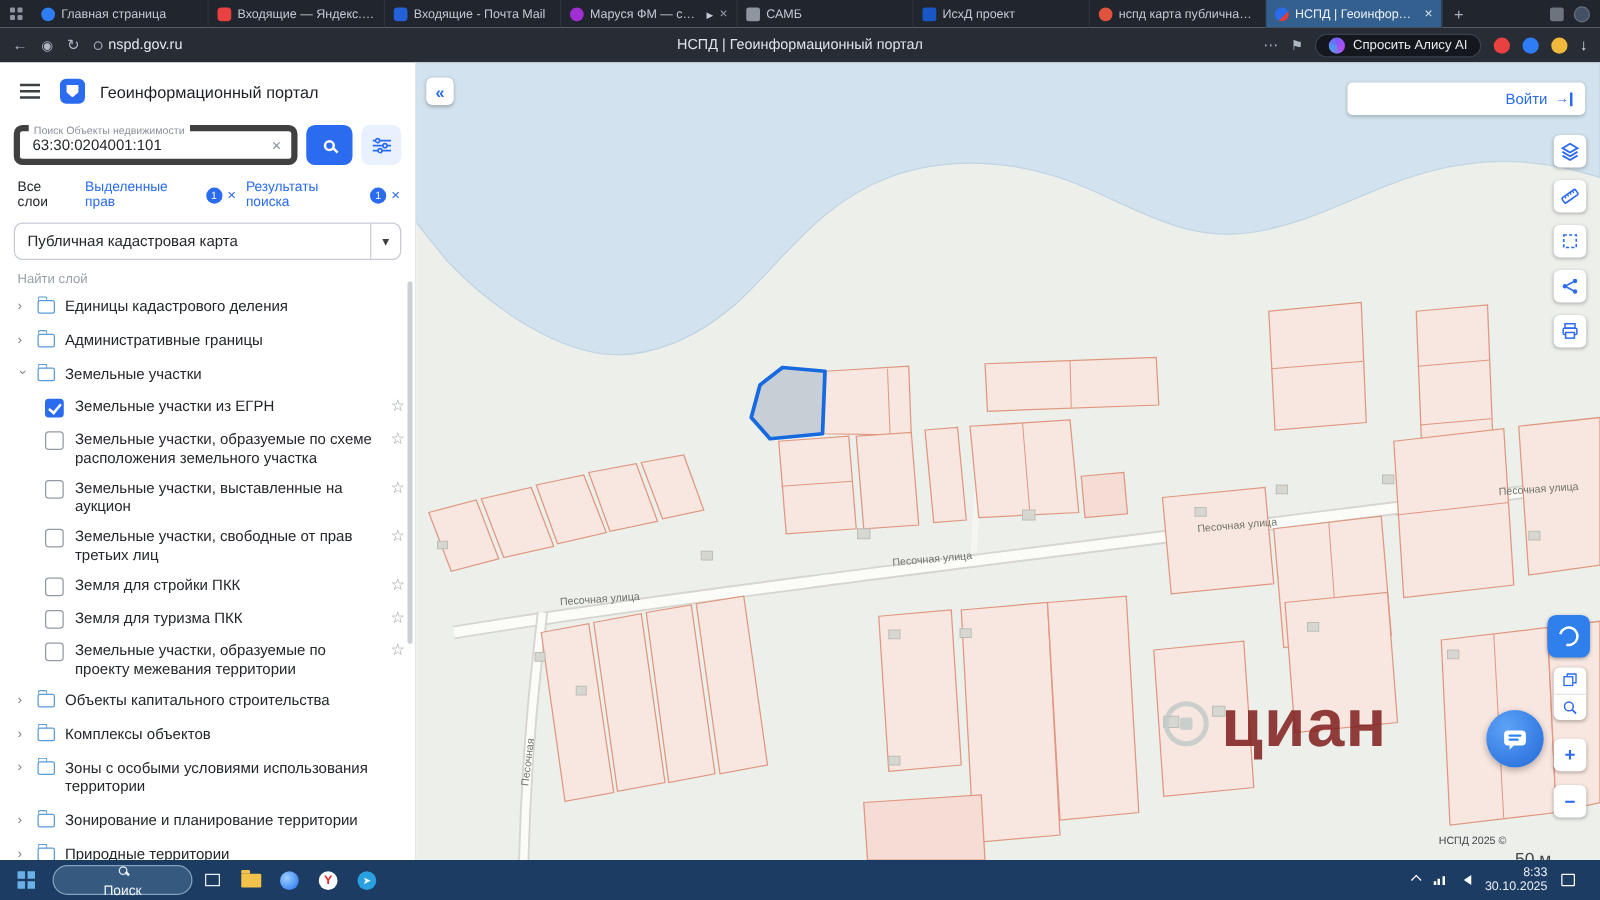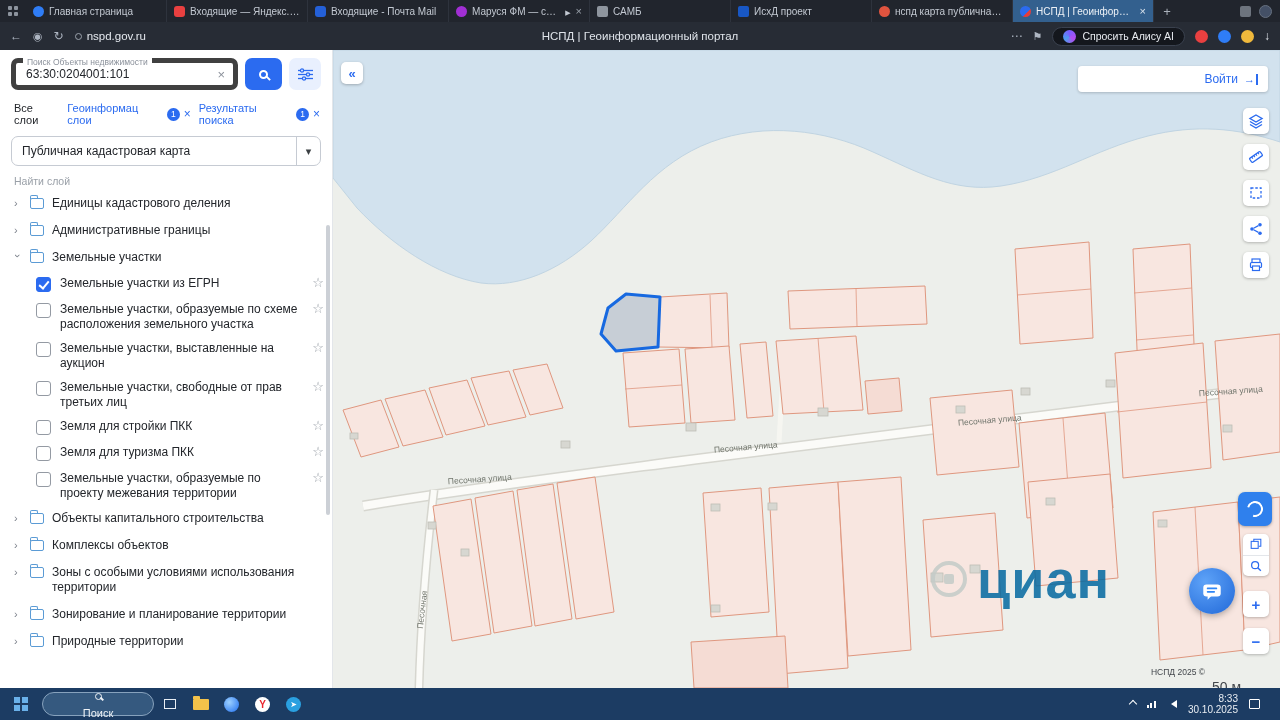--- a/index.html
+++ b/index.html
@@ -141,21 +141,21 @@
             border-radius:3px; box-shadow:0 1px 4px rgba(0,0,0,.2); display:flex; align-items:center;
             padding:0 12px; font-size:12.5px; font-weight:600; color:#1c1f24;margin-top:48px; }
   .chevs { margin-left:auto; display:flex; flex-direction:column; gap:3px; align-items:center; }
   .chev { width:6px; height:6px; border-right:1.5px solid #555; border-bottom:1.5px solid #555; }
   .chev.up { transform:rotate(-135deg); margin-top:3px; }
   .chev.down { transform:rotate(45deg); margin-bottom:2px; }
   .attr { position:absolute; left:790px; top:617px; width:110px; text-align:center; font-size:8.5px; color:#43474c; }
   .scalebar { position:absolute; left:788px; top:629px; display:flex; align-items:flex-end; gap:5px; }
   .scaleline { width:86px; height:5px; border-bottom:1.5px solid #43474c; border-left:1.5px solid #43474c; border-right:1.5px solid #43474c; }
   .scaletxt { font-size:14px; color:#43474c; }
-  .wm { position:absolute; left:598px; top:502px; display:flex; align-items:center; gap:10px; color:#0369a1; opacity:.85; }
+  .wm { position:absolute; left:598px; top:502px; display:flex; align-items:center; gap:10px; color:#7f1d1d; opacity:.85; }
   .wm-pin { width:36px; height:36px; border:4px solid #c4cbc8; border-radius:50%; position:relative; }
   .wm-pin::after { content:""; position:absolute; left:9px; top:9px; width:10px; height:10px; background:#c4cbc8; border-radius:2px; }
   .wm-text { font-size:54px; font-weight:600; letter-spacing:1px; line-height:1; }
 
   
   .taskbar { position:absolute; left:0; top:688px; width:100%; height:32px; background:#1c3c63;
              display:flex; align-items:center; color:#e8edf2; }
   .tb-start { width:42px; height:100%; display:flex; align-items:center; justify-content:center; }
   .win { width:14px; height:14px; display:grid; grid-template-columns:1fr 1fr; gap:1.5px; }
   .win span { background:#6ab1ea; }
@@ -259,20 +259,25 @@
           <span>Спросить Алису AI</span>
         </span>
       <span class="dot dotR"></span>
       <span class="dot dotB"></span>
       <span class="dot dotY"></span>
       <span class="ab-ic i-down"></span>
     </div>
   </div>
 
   <div class="sidebar">
+    <div class="sb-head">
+      <span class="burger"></span>
+      <span class="logo"></span>
+      <span class="sb-title">Геоинформационный портал</span>
+    </div>
     <div class="search-row">
       <div class="field">
         <span class="field-label">Поиск Объекты недвижимости</span>
         <span class="field-value">63:30:0204001:101</span>
         <span class="field-clear"></span>
       </div>
       <div class="btn-search">
           <span class="mag"></span>
         </div>
       <div class="btn-filter">
@@ -286,21 +291,21 @@
               <circle cx="6" cy="10.5" r="1.6"></circle>
             </g>
           </svg>
       </div>
     </div>
     <div class="sb-tabs">
       <span class="sb-tab dark">
           <span>Все слои</span>
         </span>
       <span class="sb-tab">
-          <span>Геоинформац слои</span>
+          <span>Выделенные прав</span>
           <span class="badge">1</span>
           <span class="sb-x"></span>
         </span>
       <span class="sb-tab">
           <span>Результаты поиска</span>
           <span class="badge">1</span>
           <span class="sb-x"></span>
         </span>
     </div>
     <div class="select">

